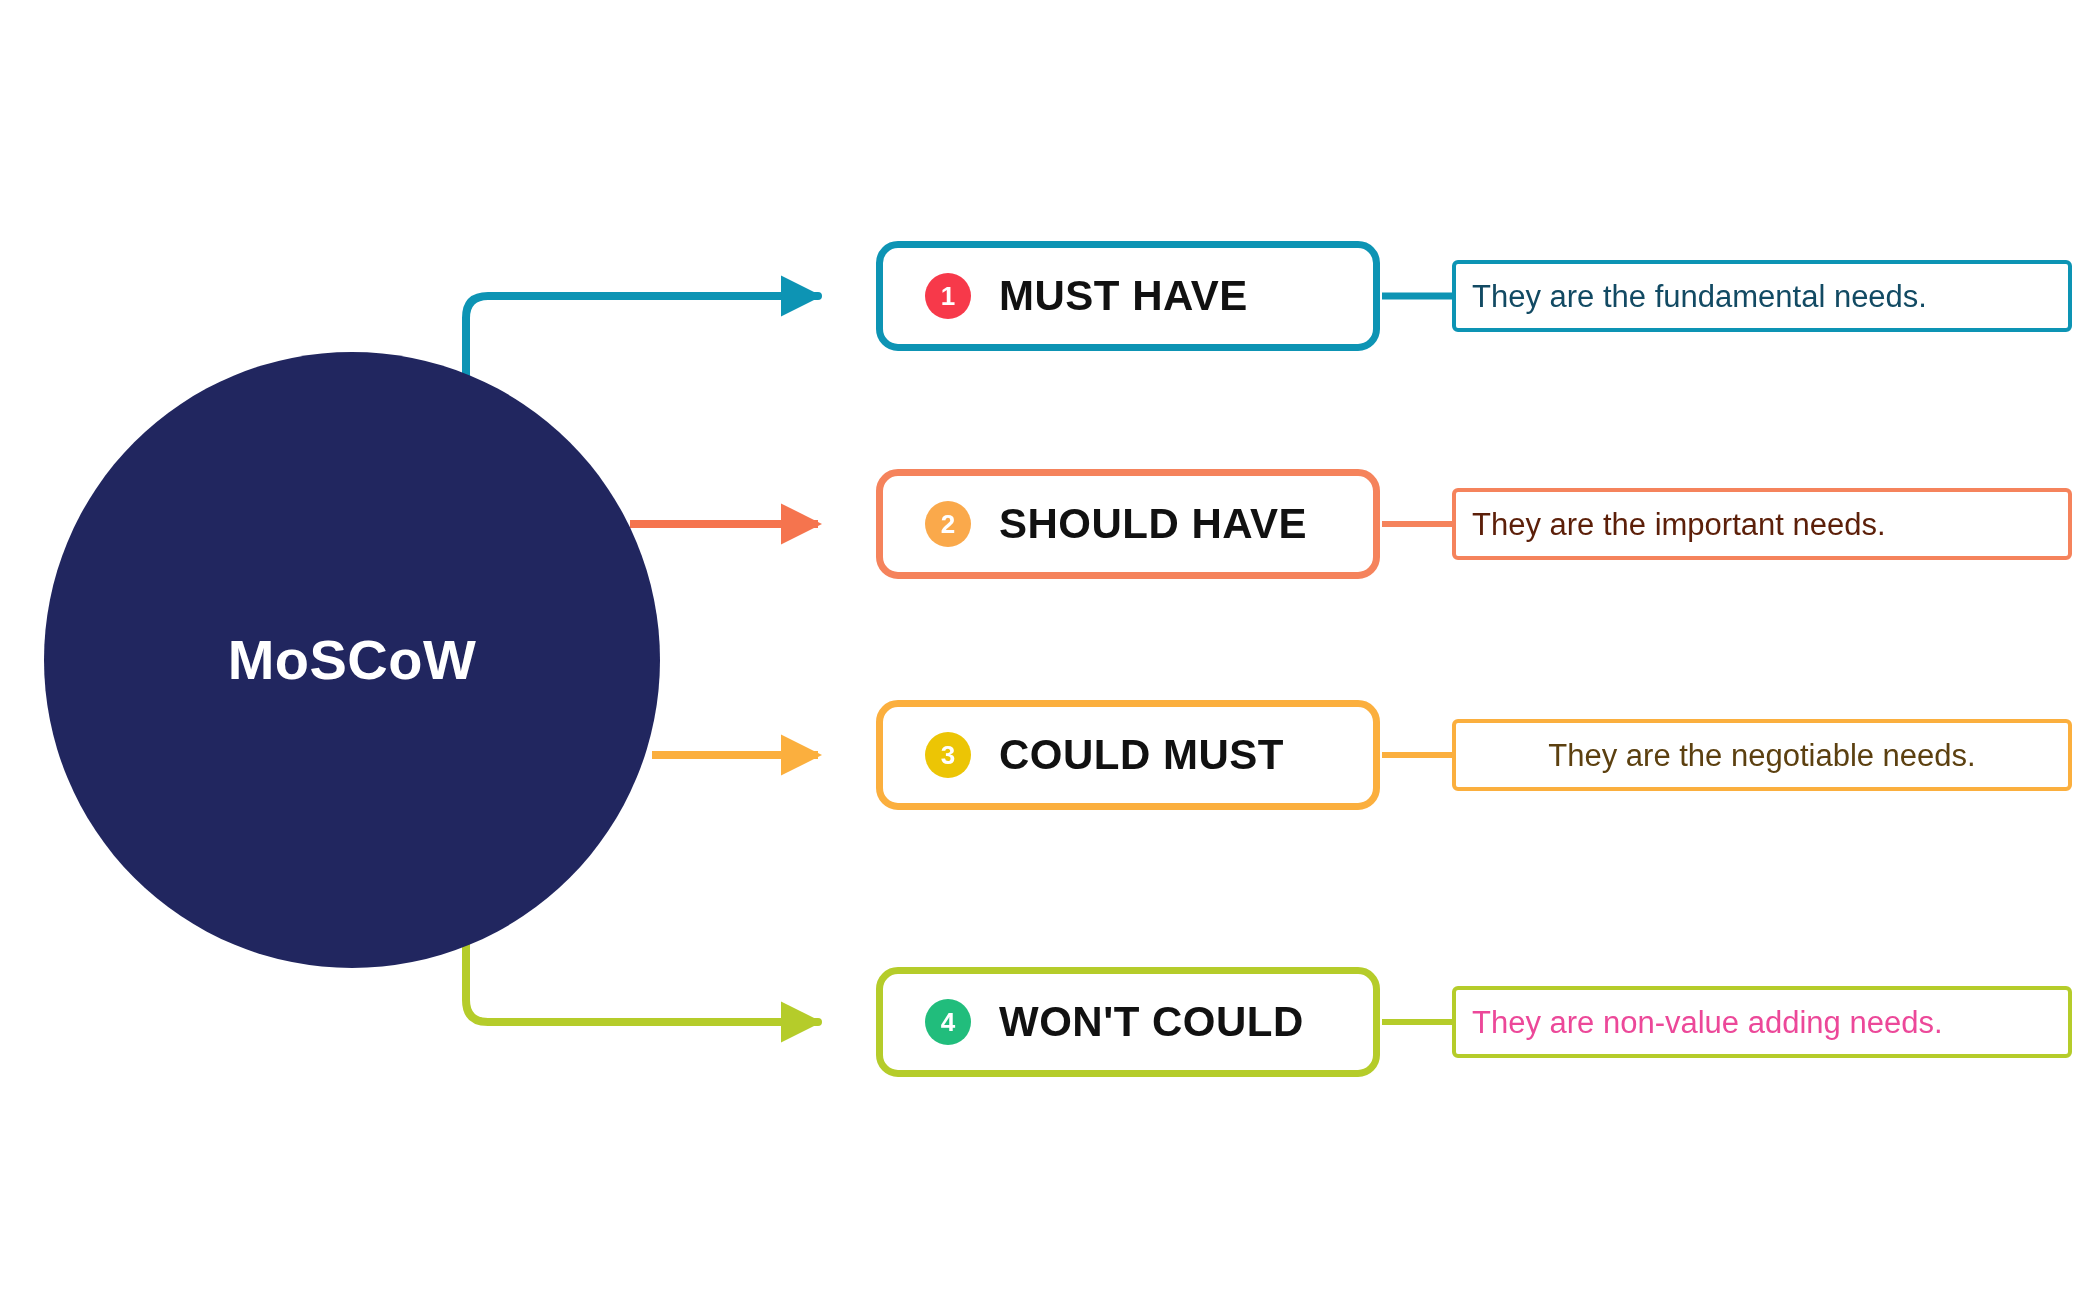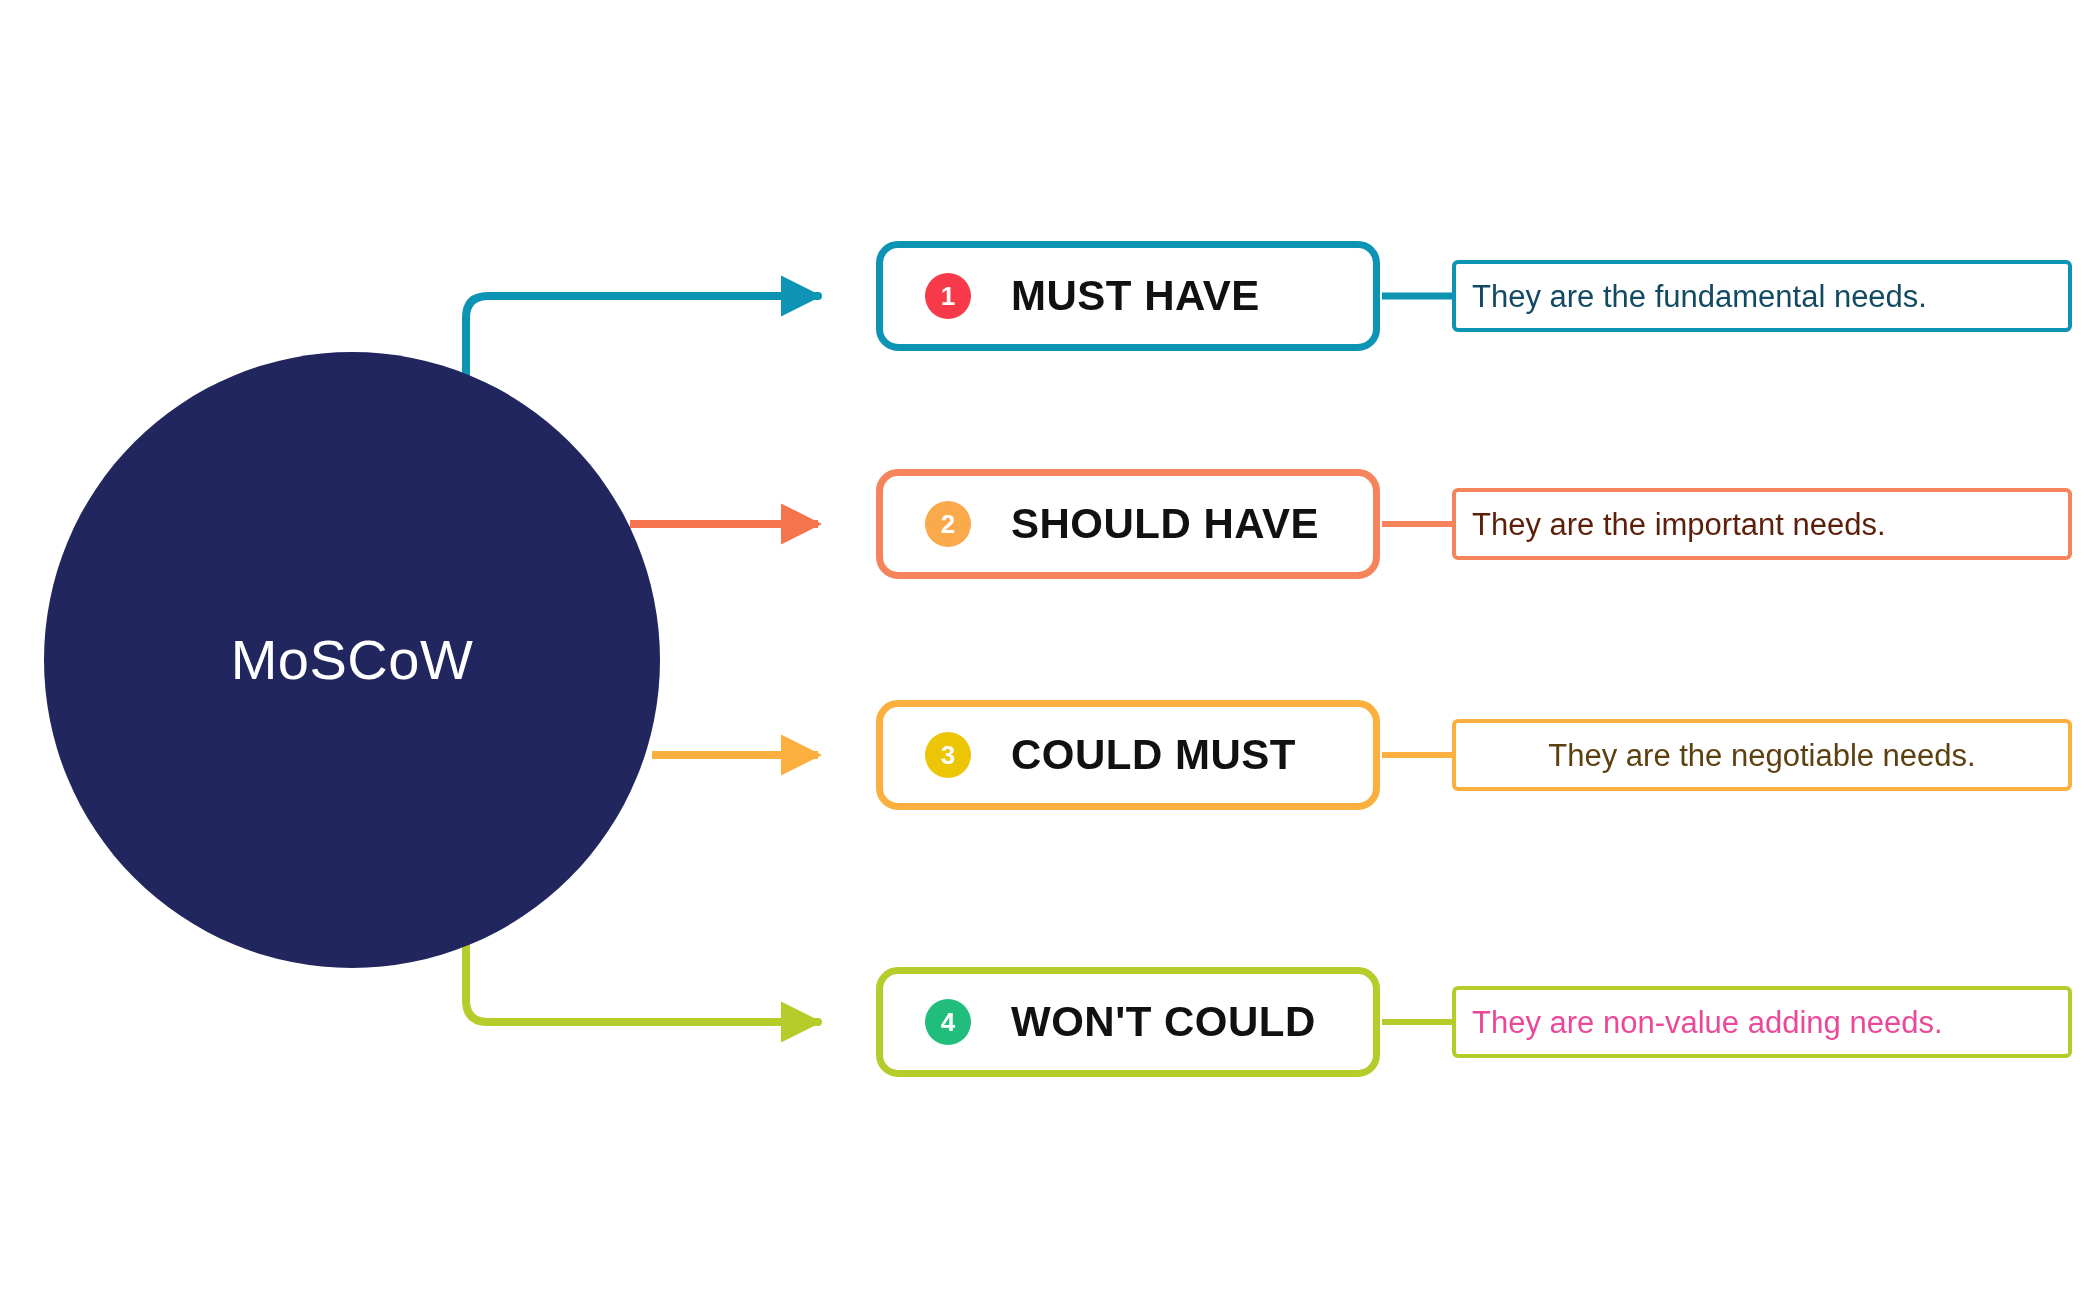--- a/index.html
+++ b/index.html
@@ -15,21 +15,21 @@
   #hub {
     position:absolute;
     left:44px; top:352px;
     width:616px; height:616px;
     border-radius:50%;
     display:flex; align-items:center; justify-content:center;
   }
   #hub-label {
     color:#ffffff;
     font-size:56px;
-    font-weight:normal;
+    font-weight:bold;
     letter-spacing:0.5px;
     line-height:1;
     text-align:center;
   }
 
   
   #wires { position:absolute; left:0; top:0; width:2096px; height:1300px; }
 
   
   .row { position:absolute; left:0; height:110px; }
@@ -51,21 +51,21 @@
     width:46px; height:46px;
     border-radius:50%;
     display:flex; align-items:center; justify-content:center;
     color:#ffffff;
     font-size:26px;
     font-weight:bold;
     line-height:1;
     flex:0 0 auto;
   }
   .title-text {
-    margin-left:40px;
+    margin-left:28px;
     font-size:42px;
     font-weight:bold;
     color:#111111;
     letter-spacing:0.5px;
     white-space:nowrap;
   }
 
   .desc-card {
     position:absolute;
     left:1452px;

